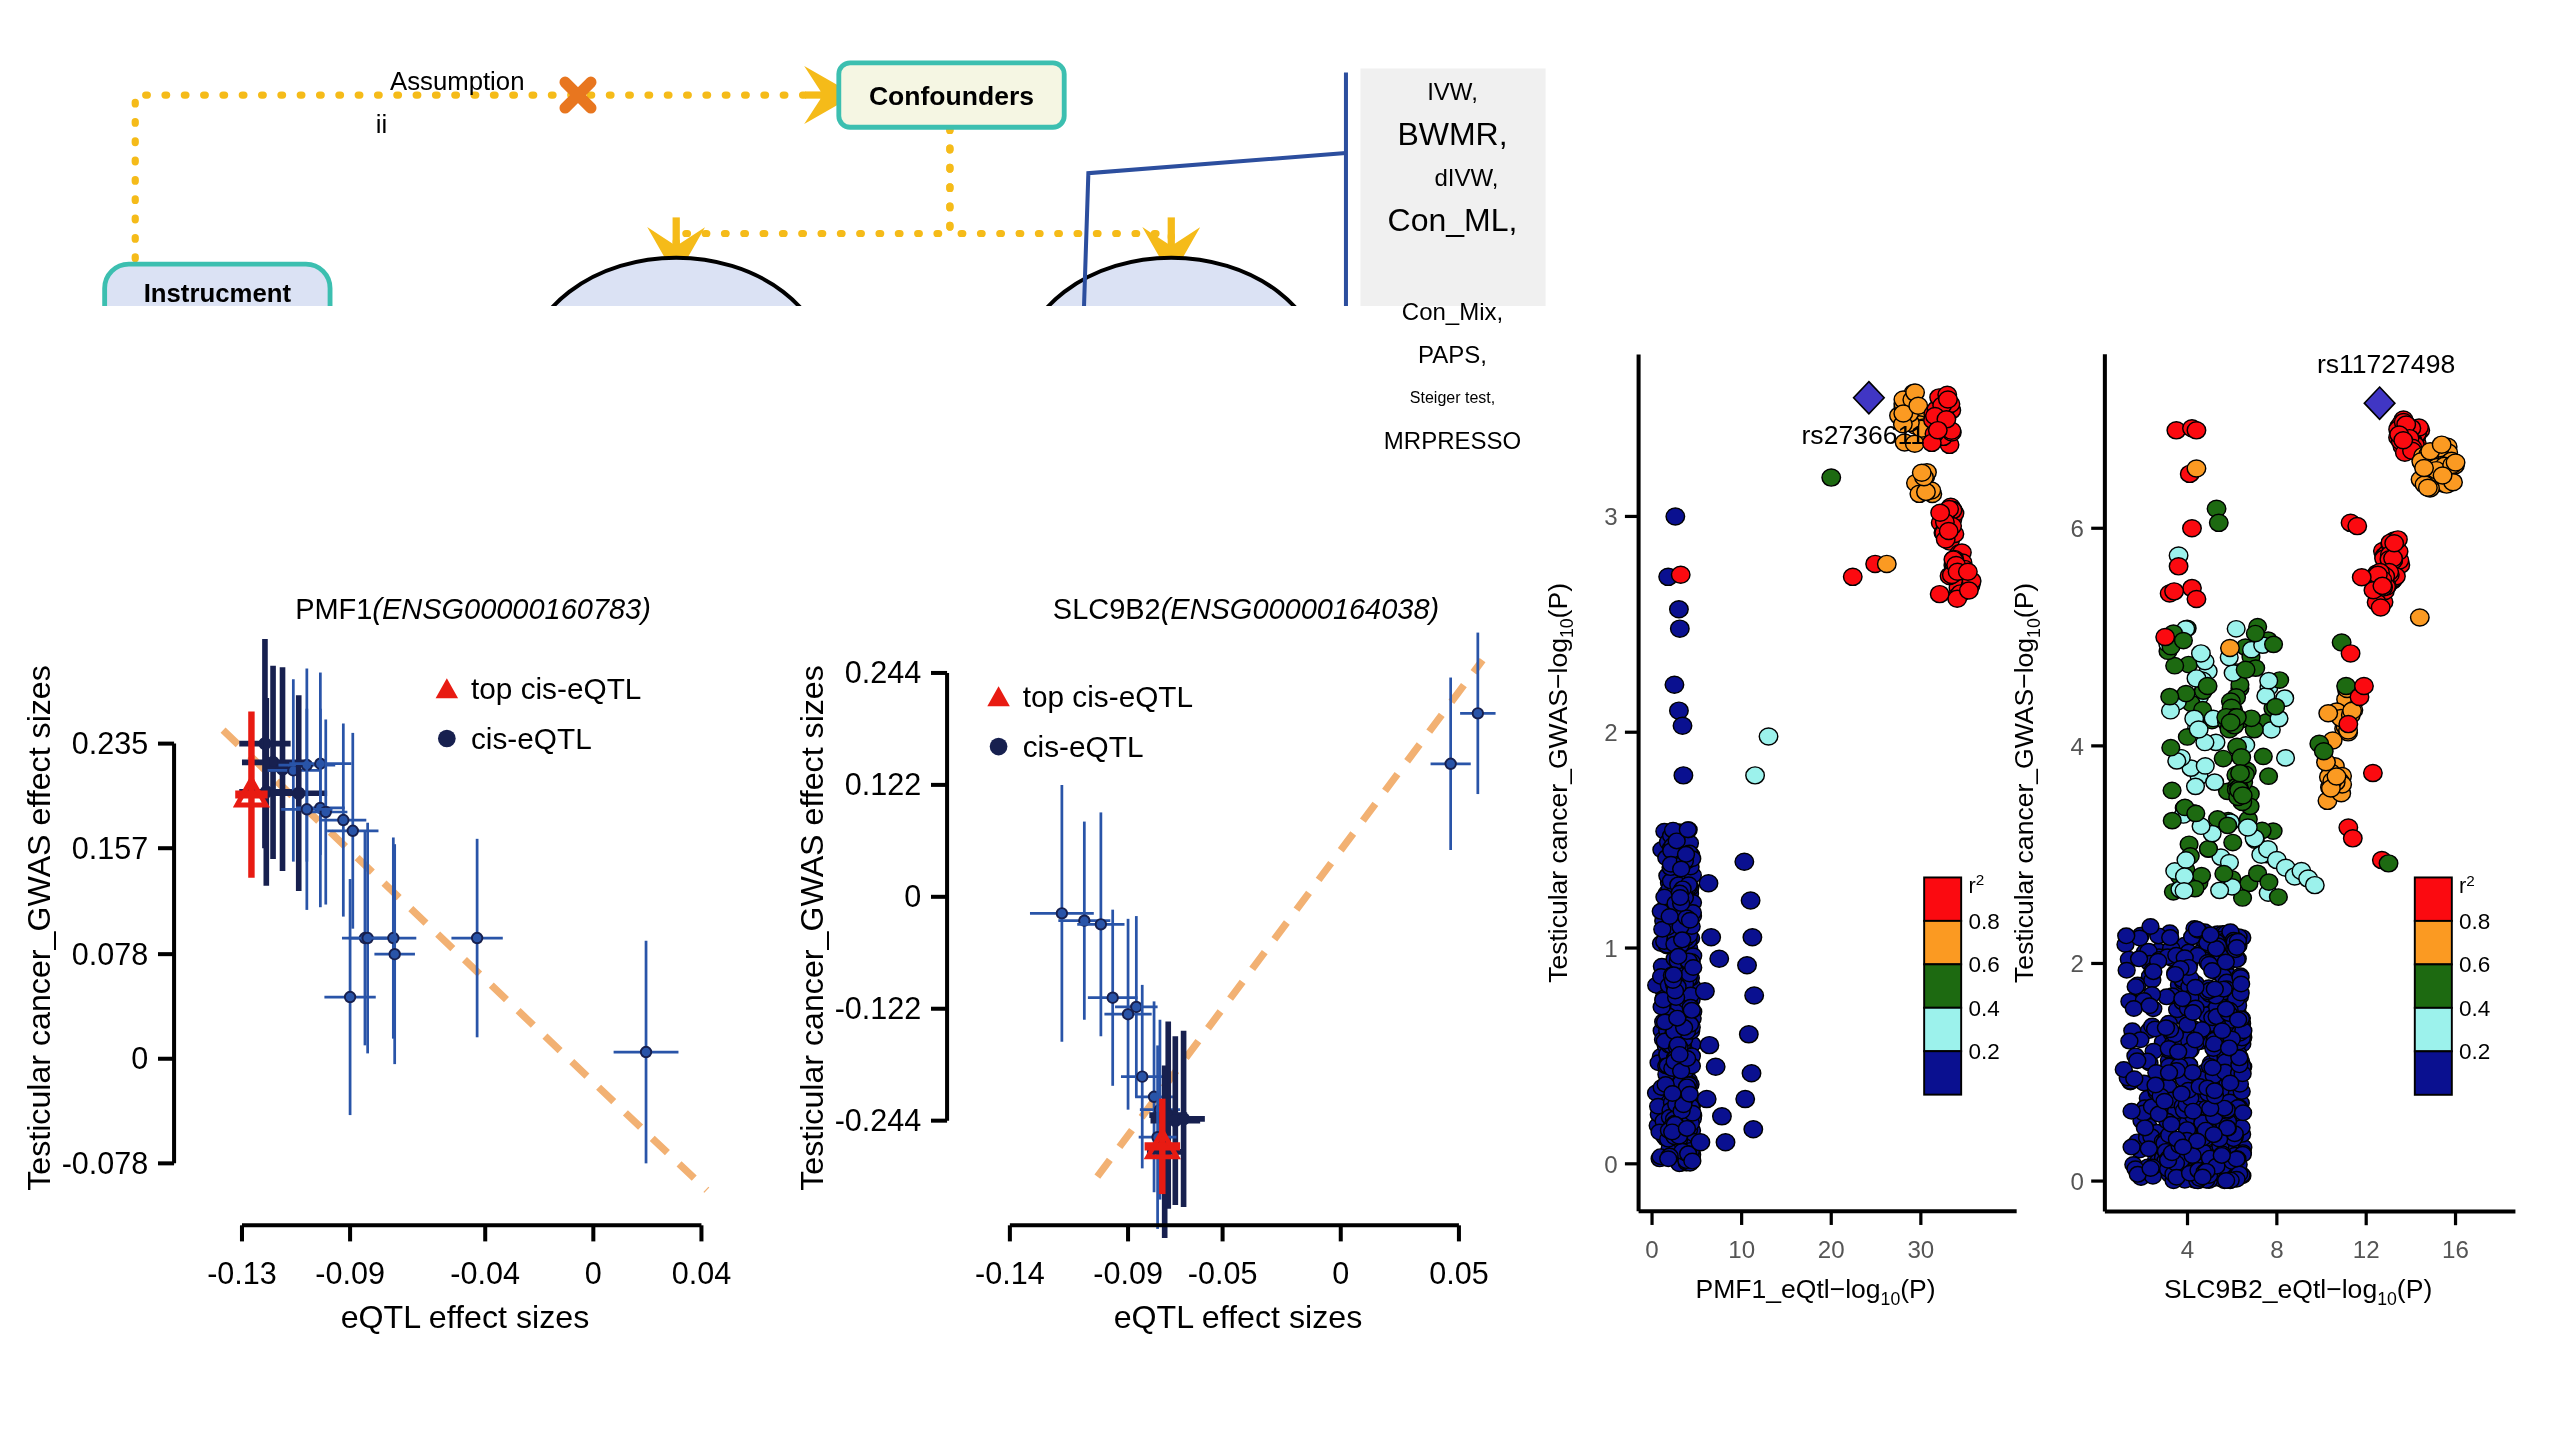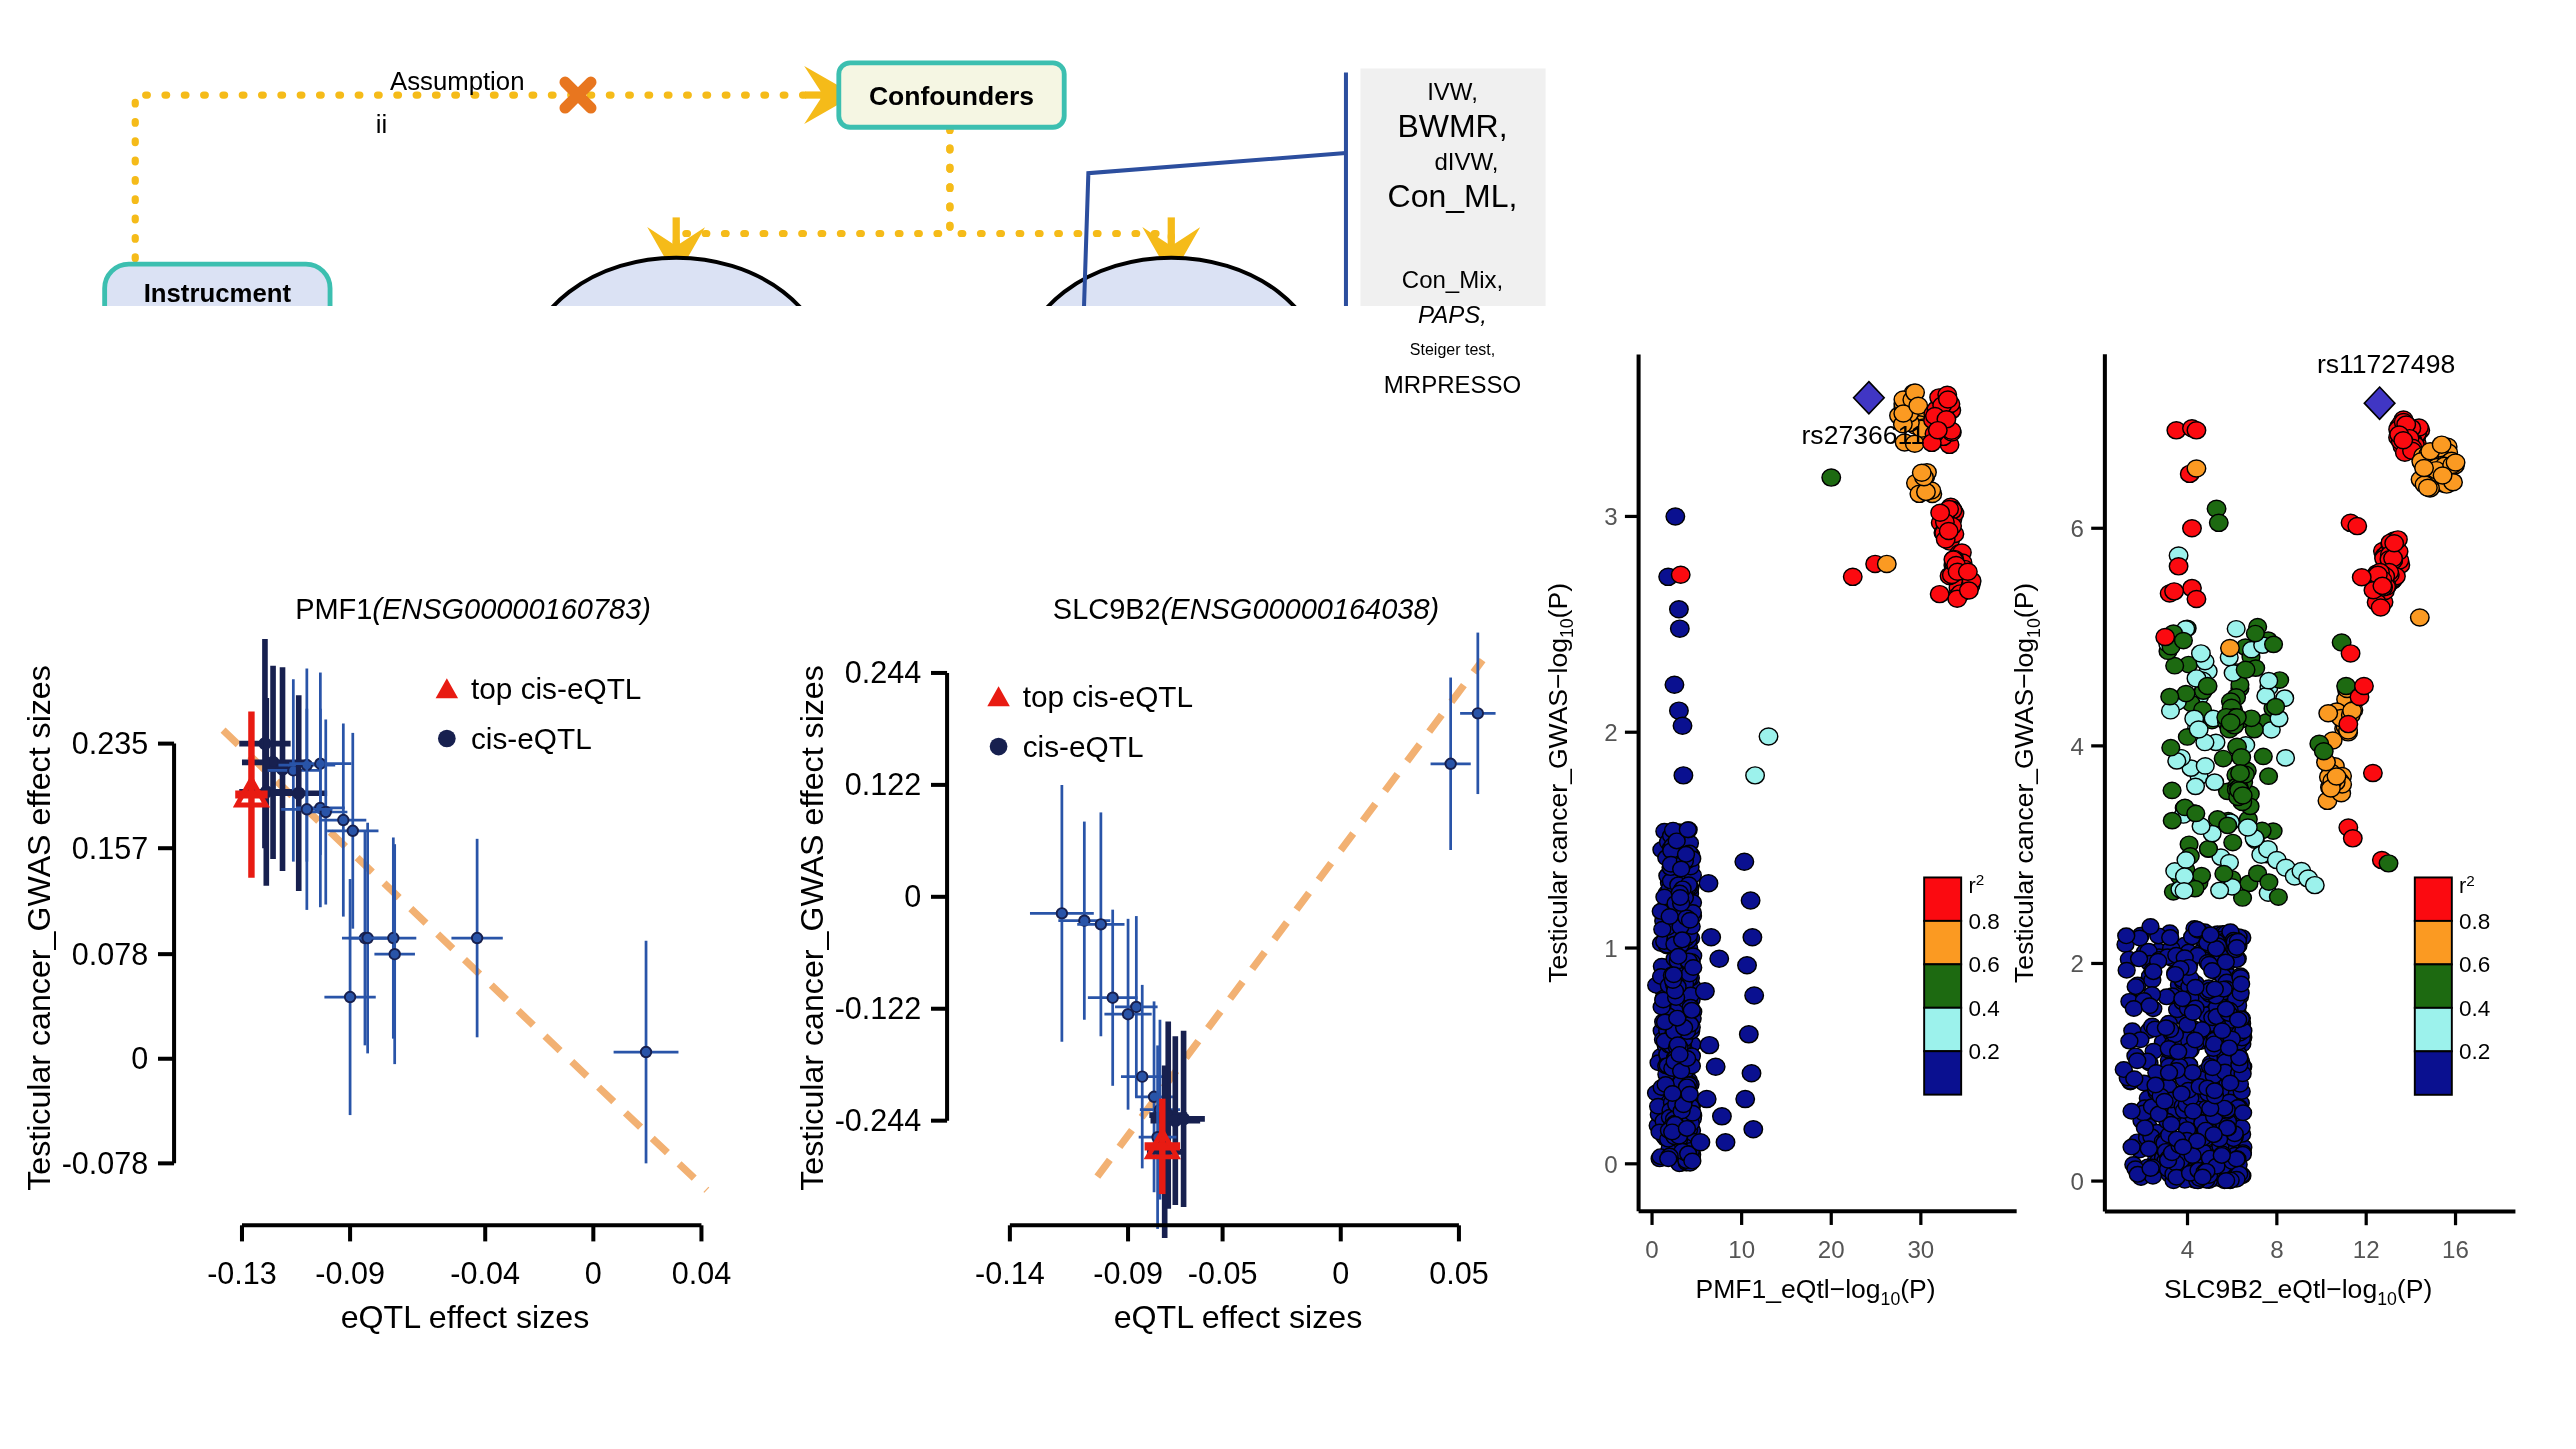--- a/index.html
+++ b/index.html
@@ -83,27 +83,27 @@
   <text x="568" y="112" text-anchor="middle" font-size="32">Assumption</text>
   <text x="474" y="165" text-anchor="middle" font-size="32">ii</text>
 
   <text x="568" y="633" text-anchor="middle" font-size="32">Assumption</text>
   <text x="480" y="682" text-anchor="middle" font-size="32">iii</text>
 
   <text x="1150" y="440" text-anchor="middle" font-size="34">M R</text>
 </svg>
 
 <div style="position:absolute;left:1360px;top:68px;width:185px;height:290px;display:flex;flex-direction:column;
-            align-items:center;justify-content:flex-start;padding-top:6.4px;box-sizing:border-box;">
+            align-items:center;justify-content:flex-start;padding-top:6.4px;box-sizing:border-box;gap:8px;">
   <div style="font-size:24px;line-height:35px;">IVW,</div>
   <div style="font-size:32px;line-height:35px;">BWMR,</div>
   <div style="font-size:24px;line-height:35px;margin-left:28px;">dIVW,</div>
   <div style="font-size:32px;line-height:35px;">Con_ML,</div>
   <div style="font-size:24px;line-height:35px;margin-top:48px;">Con_Mix,</div>
-  <div style="font-size:24px;line-height:35px;font-style:italic;">PAPS,</div>
+  <div style="font-size:24px;line-height:35px;">PAPS,</div>
   <div style="font-size:16px;line-height:35px;">Steiger test,</div>
   <div style="font-size:24px;line-height:35px;">MRPRESSO</div>
 </div>
 
 <svg id="svg-pmf1-scatter" width="773" height="869" style="position:absolute;left:0;top:580px;" viewBox="0 0 960 1080">
       <text x="587.5" y="48" text-anchor="middle" font-size="36" font-family="&quot;Liberation Sans&quot;, sans-serif" fill="#000"><tspan>PMF1</tspan><tspan font-style="italic">(ENSG00000160783)</tspan></text>
       <line x1="276.8717948717948" y1="186.66666666666674" x2="878.1282051282051" y2="758.3333333333334" stroke="#f2b173" stroke-width="9" stroke-dasharray="26 20" stroke-linecap="butt"></line>
       <g>
         <line x1="328.9358974358974" y1="333.3333333333334" x2="328.9358974358974" y2="73.33333333333337" stroke="#17204f" stroke-width="7"></line>
         <line x1="297.025641025641" y1="203.33333333333337" x2="360.8461538461538" y2="203.33333333333337" stroke="#17204f" stroke-width="7"></line>

